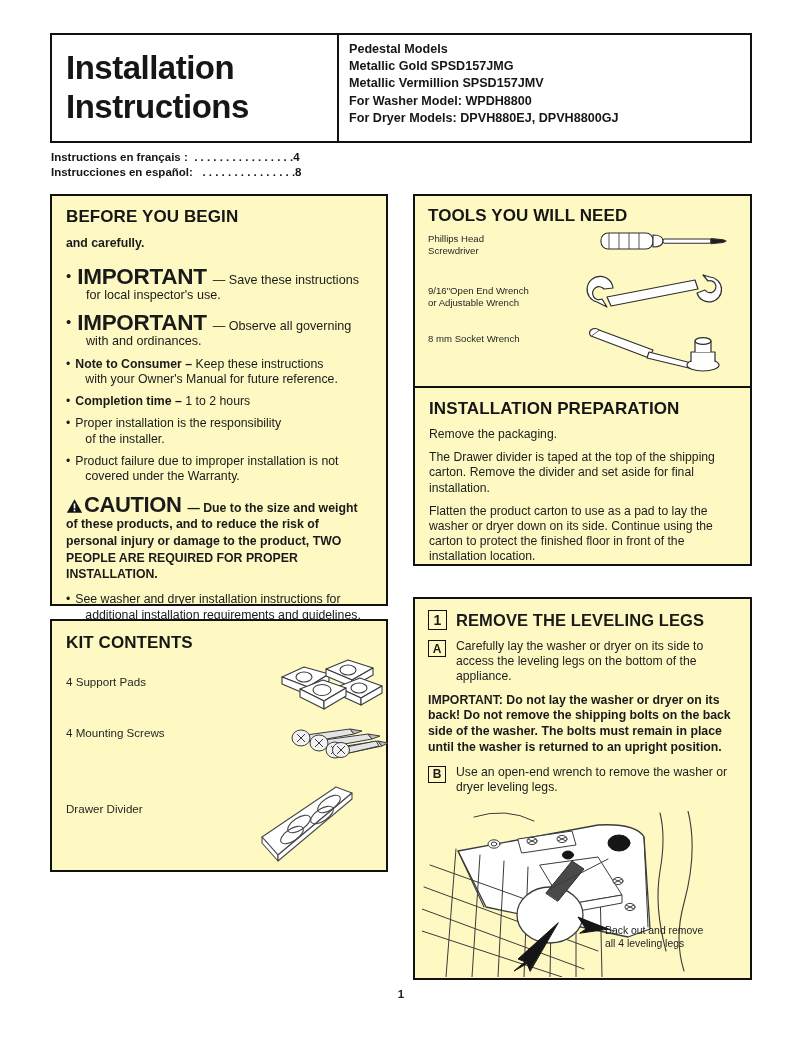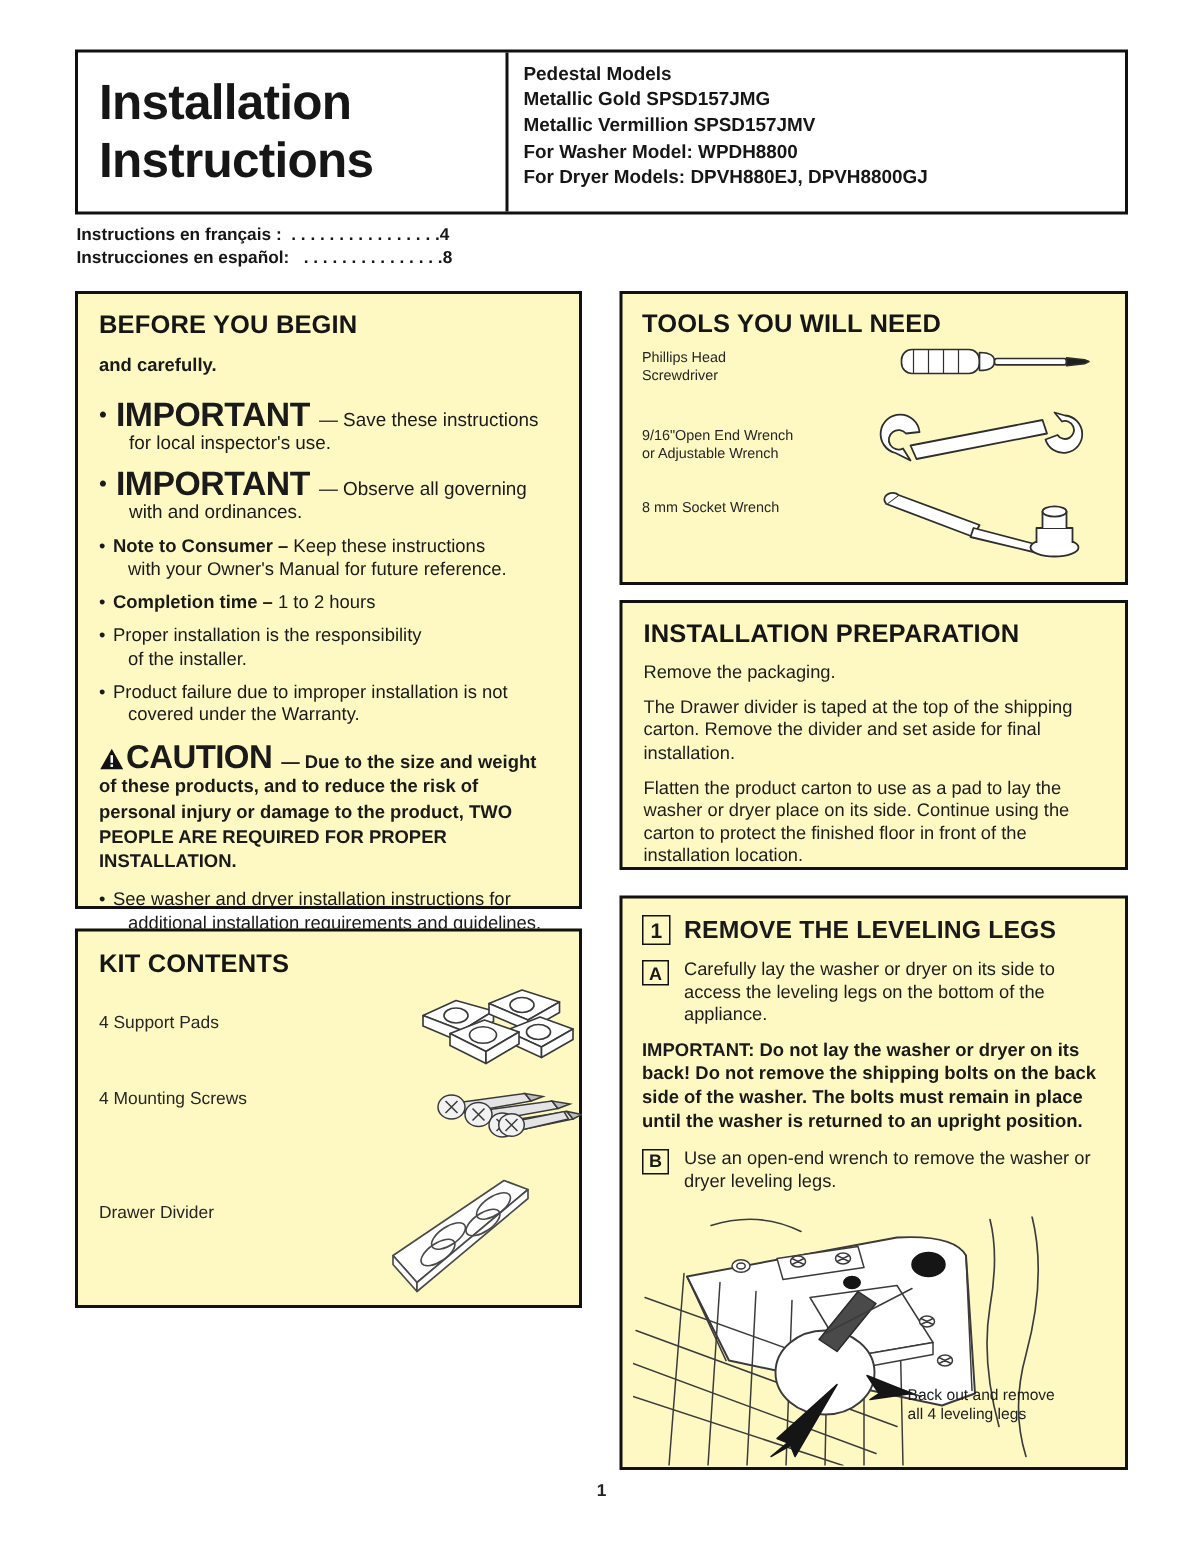--- a/index.html
+++ b/index.html
@@ -188,21 +188,21 @@
   .tool-label {
     position: absolute;
     left: 13px;
     font-size: 9.6px;
     line-height: 1.3;
     color: #262626;
   }
   .tool-art { position: absolute; }
 
   
-  #prep-box { left: 413px; top: 400px; width: 339px; height: 180px; }
+  #prep-box { left: 413px; top: 386px; width: 339px; height: 180px; }
   #prep-box .inner { padding: 11px 14px 0 14px; }
   .prep-p {
     font-size: 12.2px;
     line-height: 1.245;
     margin-top: 8px;
     color: #1d1d1d;
   }
 
   
   #step-box { left: 413px; top: 597px; width: 339px; height: 383px; }
@@ -524,21 +524,21 @@
         </svg>
       </div>
     </div>
   </div>
 
   <div class="box" id="prep-box">
     <div class="inner">
       <div class="box-title">INSTALLATION PREPARATION</div>
       <div class="prep-p">Remove the packaging.</div>
       <div class="prep-p">The Drawer divider is taped at the top of the shipping carton. Remove the divider and set aside for final installation.</div>
-      <div class="prep-p">Flatten the product carton to use as a pad to lay the washer or dryer place on its side. Continue using the carton to protect the finished floor in front of the installation location.</div>
+      <div class="prep-p">Flatten the product carton to use as a pad to lay the washer or dryer down on its side. Continue using the carton to protect the finished floor in front of the installation location.</div>
     </div>
   </div>
 
   <div class="box" id="step-box">
     <div class="inner">
       <div class="step-head">
         <span class="num-badge">1</span>
         <span class="step-title">REMOVE THE LEVELING LEGS</span>
       </div>
 

